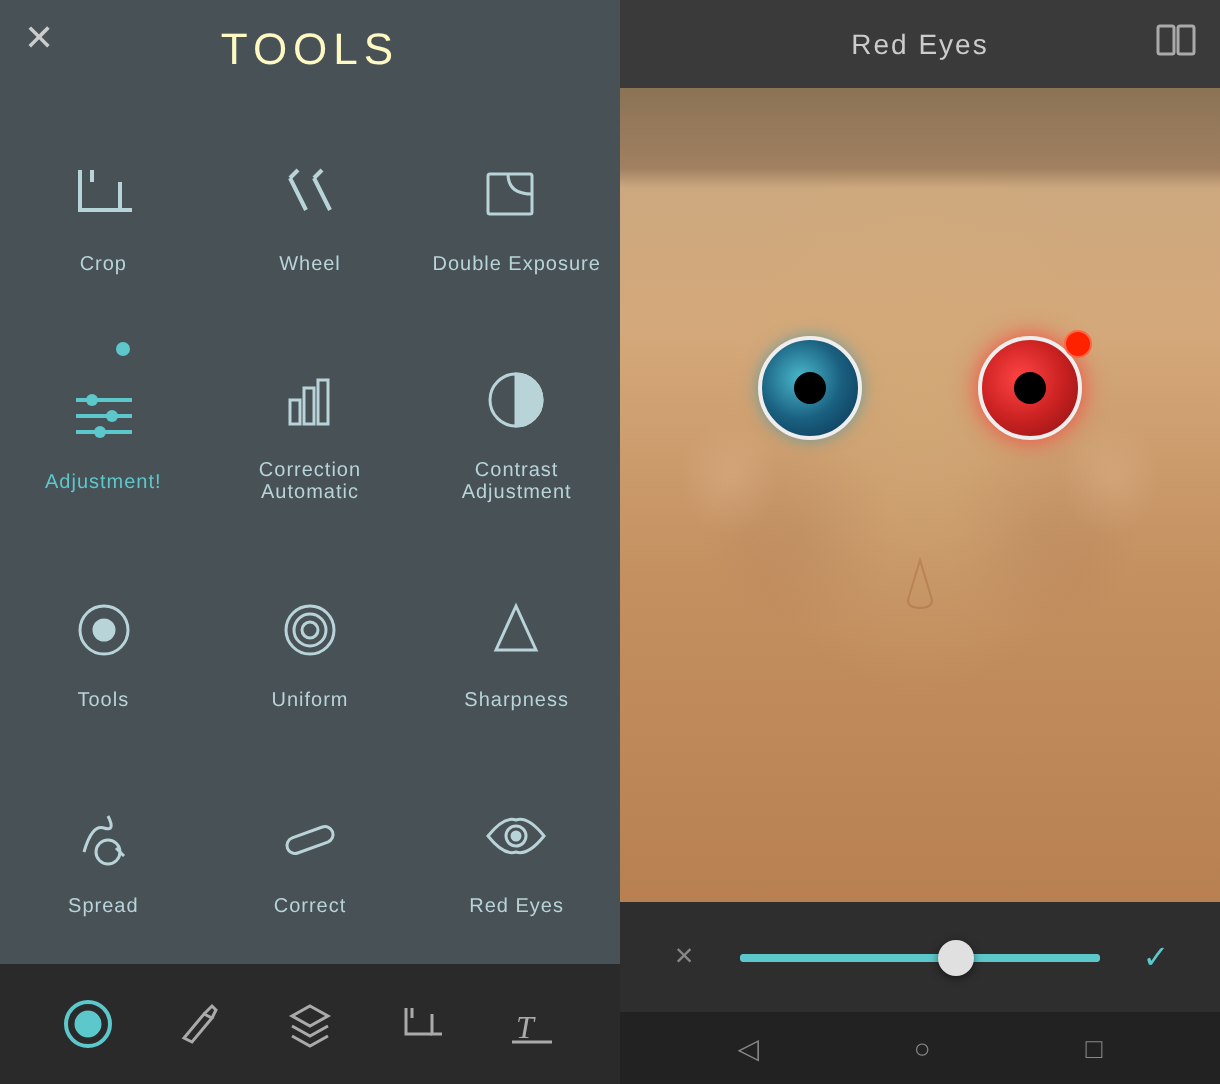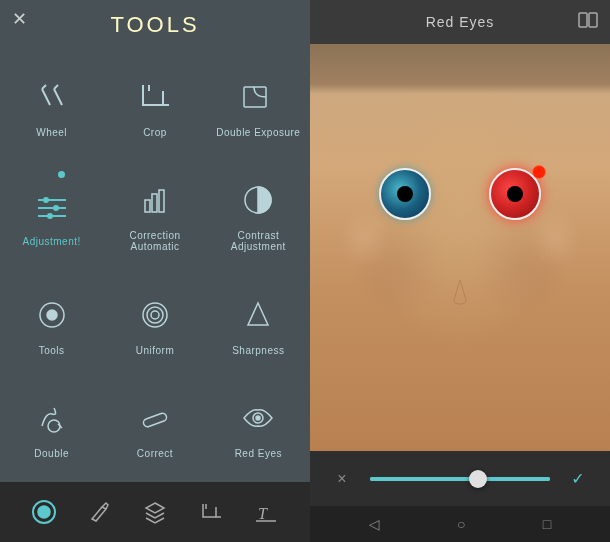--- a/index.html
+++ b/index.html
@@ -421,38 +421,38 @@
       <div class="tools-header">
         <span class="close-btn">✕</span>
         <span class="tools-title">Tools</span>
       </div>
 
       <div class="tools-grid">
 
         <div class="tool-item">
           <div class="tool-icon">
             <svg viewBox="0 0 40 40">
+              <path d="M8 8 L8 28 L28 28" stroke="#b8d4d8" stroke-width="2" fill="none"></path>
+              <path d="M14 8 L14 14" stroke="#b8d4d8" stroke-width="2"></path>
+              <path d="M28 14 L28 28 L34 28" stroke="#b8d4d8" stroke-width="2" fill="none"></path>
+            </svg>
+          </div>
+          <span class="tool-label">Crop</span>
+        </div>
+
+        <div class="tool-item">
+          <div class="tool-icon">
+            <svg viewBox="0 0 40 40">
               <path d="M10 12 L18 28" stroke="#b8d4d8" stroke-width="2"></path>
               <path d="M10 12 L14 8" stroke="#b8d4d8" stroke-width="2"></path>
               <path d="M22 12 L30 28" stroke="#b8d4d8" stroke-width="2"></path>
               <path d="M22 12 L26 8" stroke="#b8d4d8" stroke-width="2"></path>
             </svg>
           </div>
           <span class="tool-label">Wheel</span>
-        </div>
-
-        <div class="tool-item">
-          <div class="tool-icon">
-            <svg viewBox="0 0 40 40">
-              <path d="M8 8 L8 28 L28 28" stroke="#b8d4d8" stroke-width="2" fill="none"></path>
-              <path d="M14 8 L14 14" stroke="#b8d4d8" stroke-width="2"></path>
-              <path d="M28 14 L28 28 L34 28" stroke="#b8d4d8" stroke-width="2" fill="none"></path>
-            </svg>
-          </div>
-          <span class="tool-label">Crop</span>
         </div>
 
         <div class="tool-item">
           <div class="tool-icon">
             <svg viewBox="0 0 40 40">
               <rect x="6" y="10" width="22" height="20" rx="1" stroke="#b8d4d8" stroke-width="1.5"></rect>
               <path d="M16 10 Q16 20 28 20" stroke="#b8d4d8" stroke-width="1.5" fill="none"></path>
             </svg>
           </div>
           <span class="tool-label">Double Exposure</span>
@@ -525,21 +525,21 @@
         </div>
 
         <div class="tool-item">
           <div class="tool-icon">
             <svg viewBox="0 0 40 40">
               <path d="M10 28 Q14 14 20 16 Q26 18 22 10" stroke="#b8d4d8" stroke-width="1.5" fill="none"></path>
               <circle cx="22" cy="28" r="6" stroke="#b8d4d8" stroke-width="1.5"></circle>
               <path d="M26 26 L30 30" stroke="#b8d4d8" stroke-width="1.5"></path>
             </svg>
           </div>
-          <span class="tool-label">Double</span>
+          <span class="tool-label">Spread</span>
         </div>
 
         <div class="tool-item">
           <div class="tool-icon">
             <svg viewBox="0 0 40 40">
               <rect x="8" y="18" width="24" height="8" rx="4" stroke="#b8d4d8" stroke-width="1.5" transform="rotate(-20, 20, 22)"></rect>
             </svg>
           </div>
           <span class="tool-label">Correct</span>
         </div>

